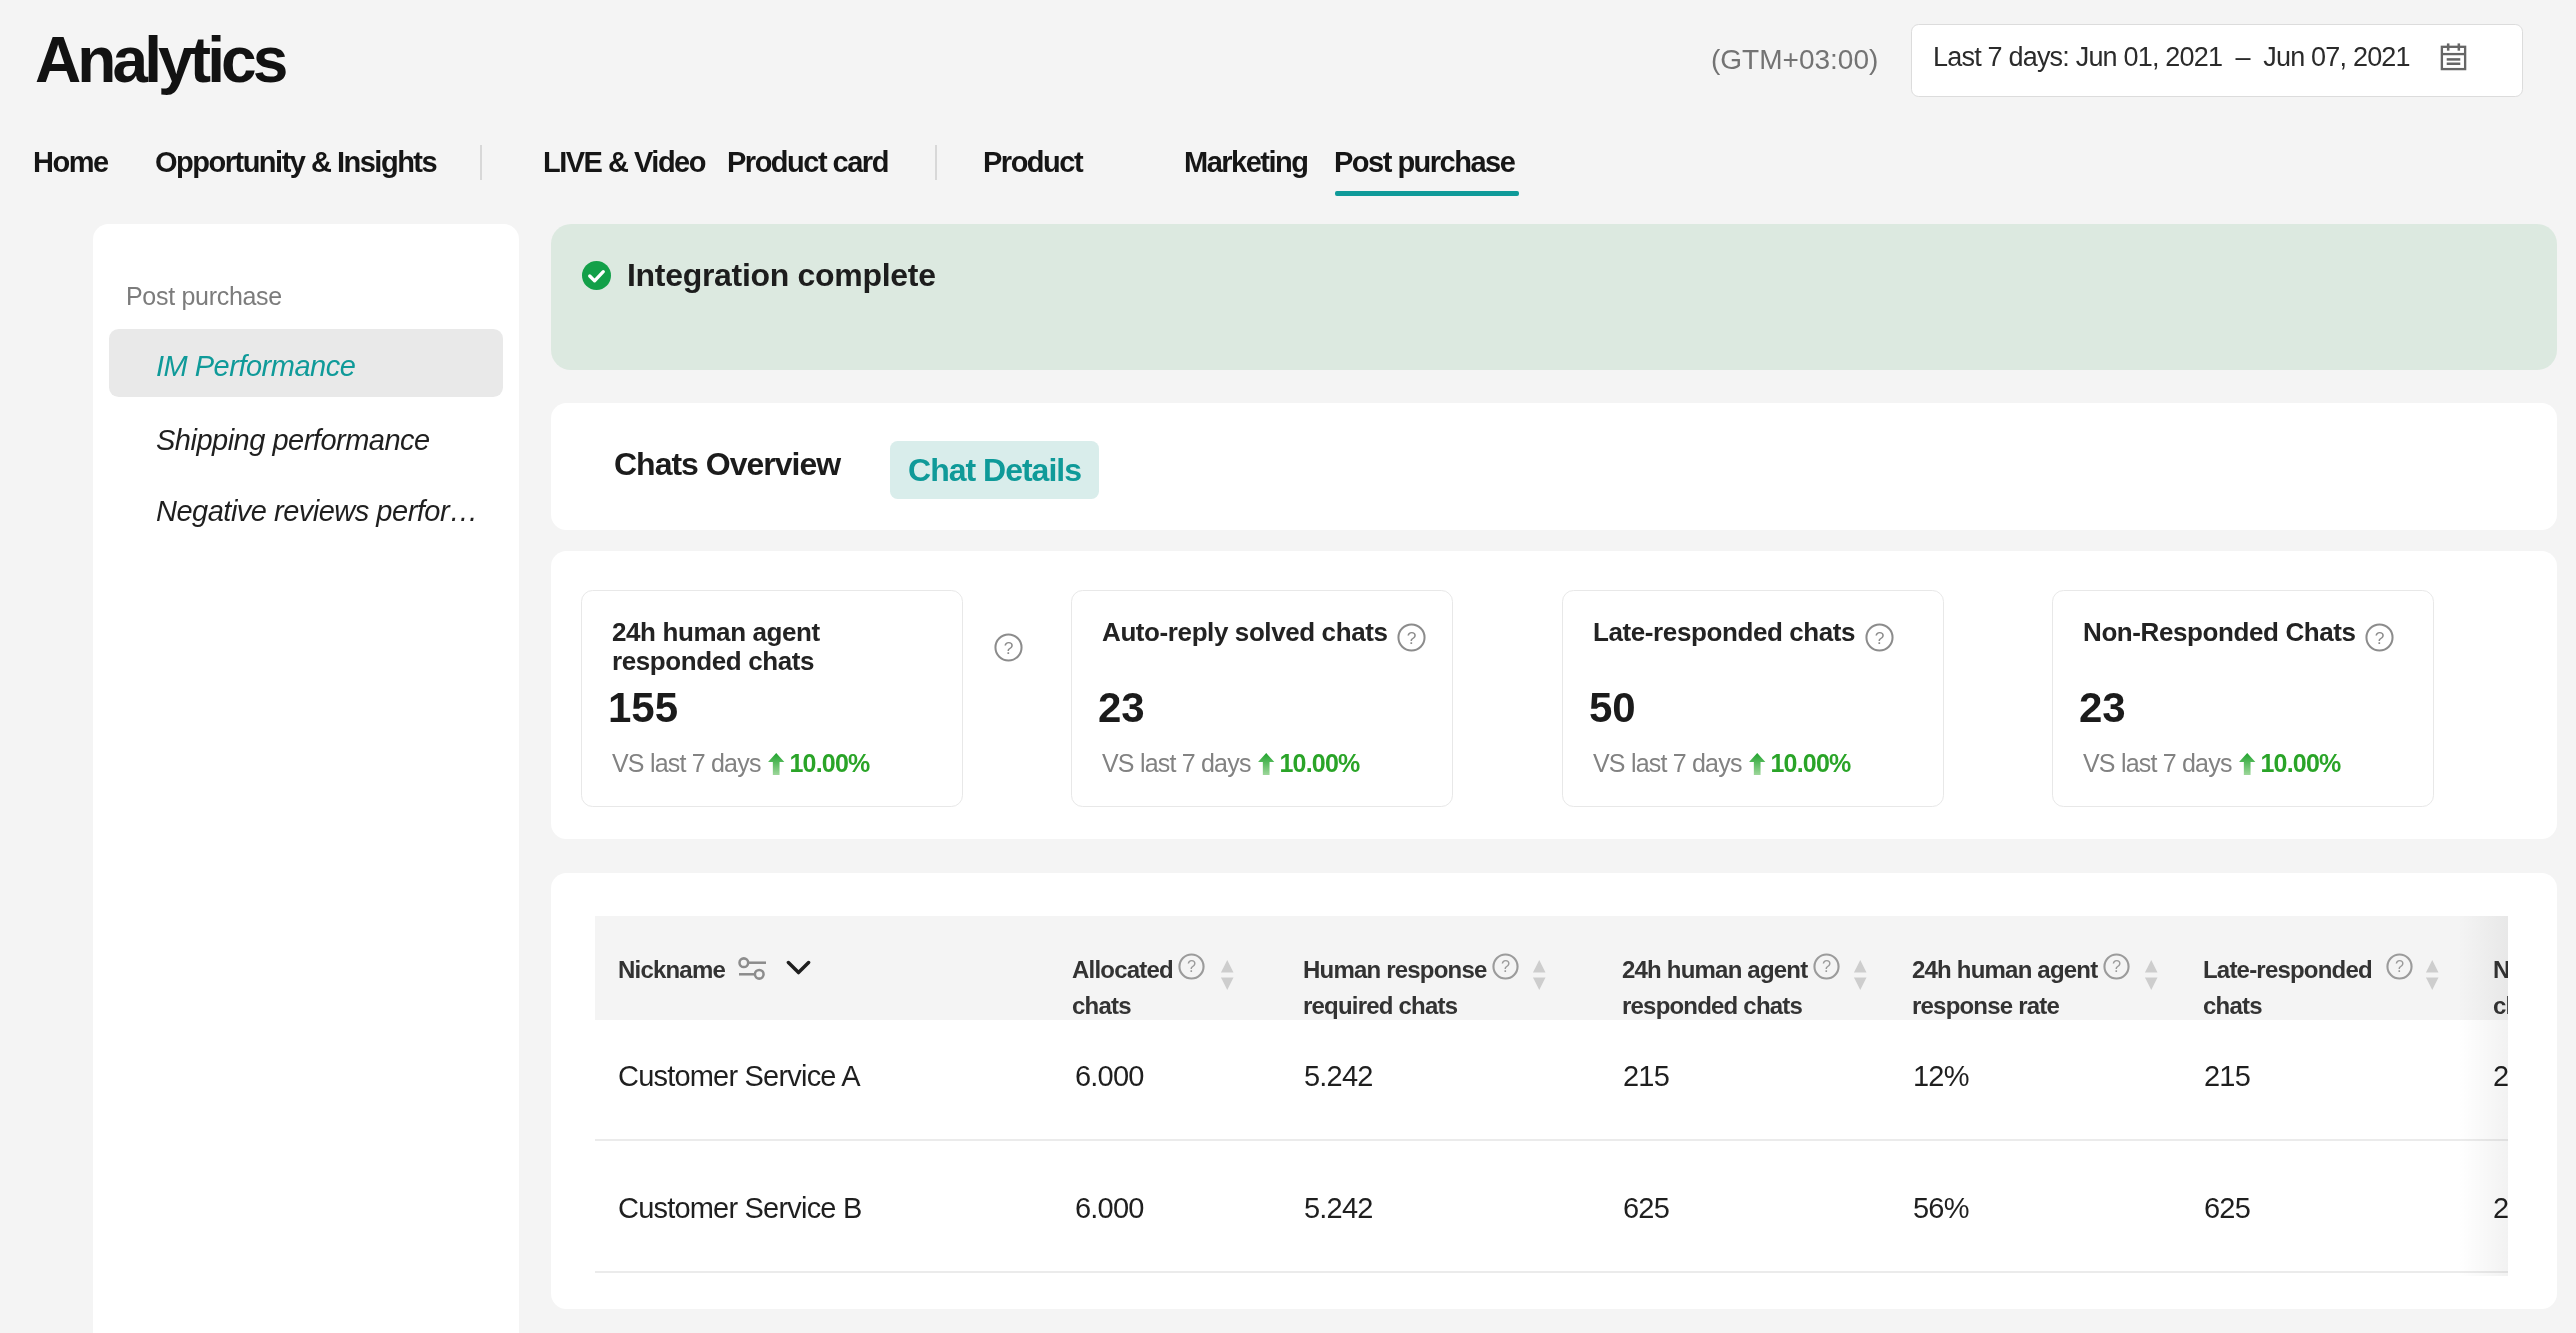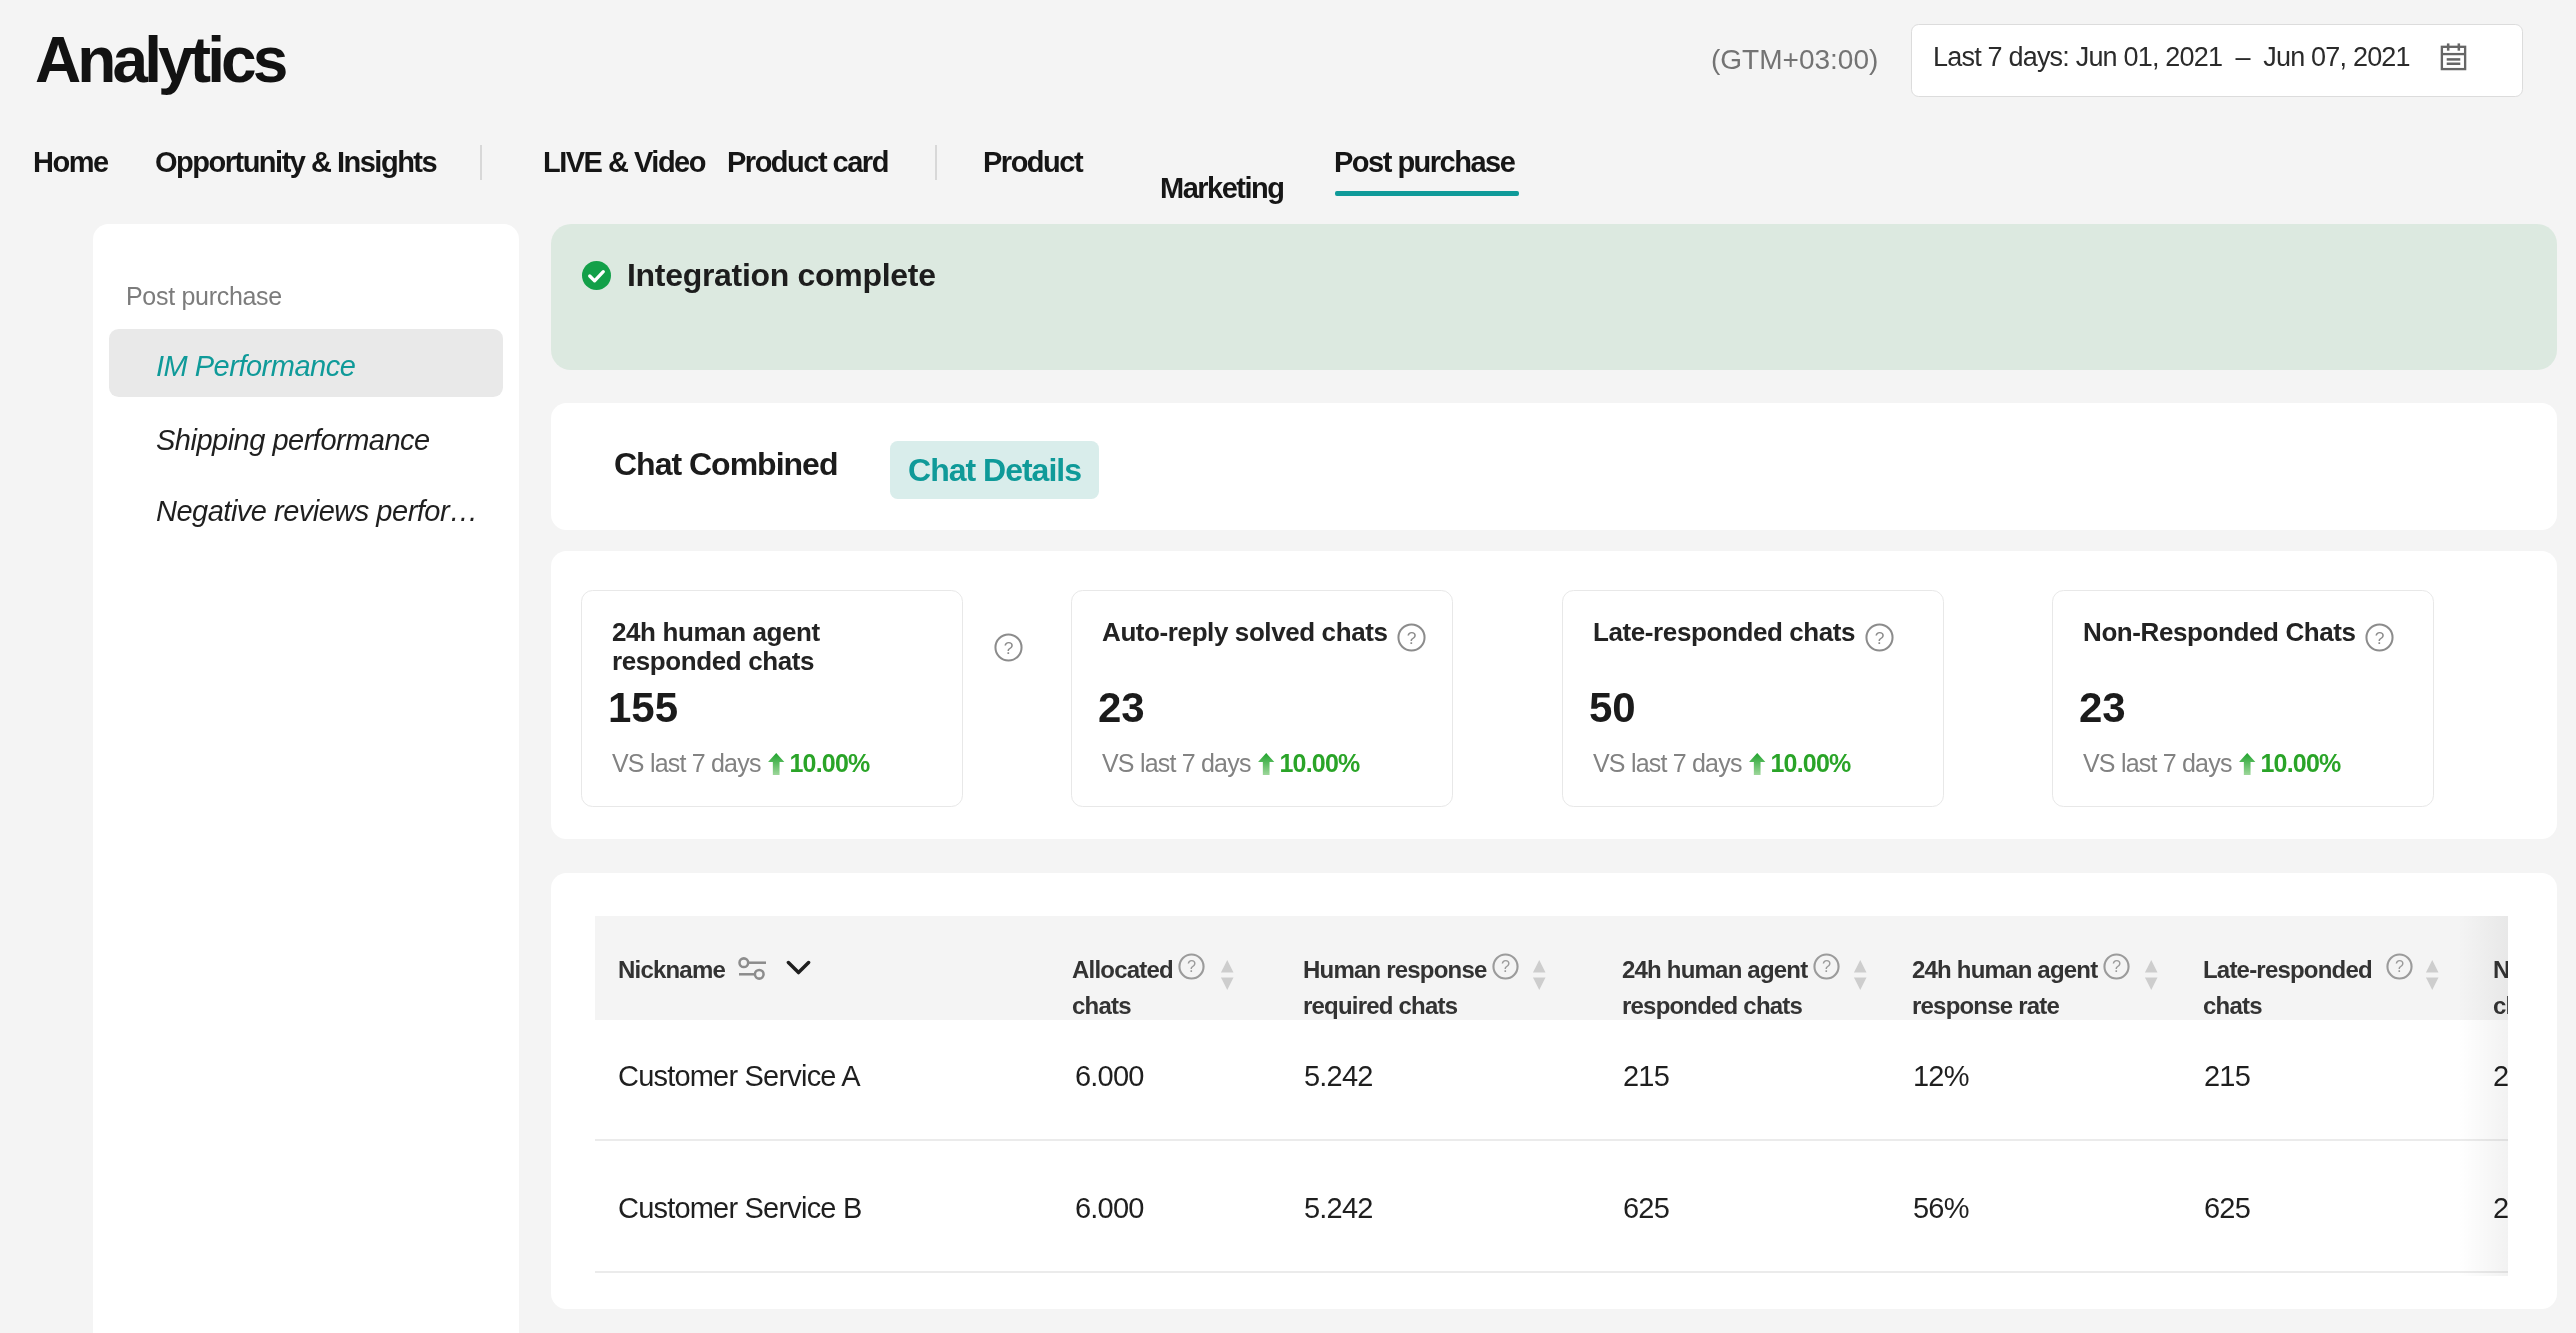--- a/index.html
+++ b/index.html
@@ -86,42 +86,42 @@
     </svg>
   </div>
 
   <div class="abs nav-item" style="left:33px;">Home</div>
   <div class="abs nav-item" style="left:155px;">Opportunity &amp; Insights</div>
   <div class="abs nav-div" style="left:480px;"></div>
   <div class="abs nav-item" style="left:543px;">LIVE &amp; Video</div>
   <div class="abs nav-item" style="left:727px;">Product card</div>
   <div class="abs nav-div" style="left:935px;"></div>
   <div class="abs nav-item" style="left:983px;">Product</div>
-  <div class="abs nav-item" style="left:1160px;margin-top:26px;">Marketing</div>
+  <div class="abs nav-item" style="left:1184px;">Marketing</div>
   <div class="abs nav-item" style="left:1334px;">Post purchase</div>
   <div class="abs nav-underline"></div>
 
   <div class="abs sidebar">
     <div class="sb-label">Post purchase</div>
     <div class="sb-active"></div>
     <div class="sb-item teal" style="top:126px;">IM Performance</div>
     <div class="sb-item" style="top:200px;">Shipping performance</div>
     <div class="sb-item" style="top:271px;">Negative reviews perfor…</div>
   </div>
 
   <div class="abs banner">
     <svg class="check" width="29" height="29" viewBox="0 0 30 30">
       <circle cx="15" cy="15" r="15" fill="#13a049"></circle>
       <polyline points="8,15.5 13,20.5 22,11" fill="none" stroke="#fff" stroke-width="3.4" stroke-linecap="round" stroke-linejoin="round"></polyline>
     </svg>
     <div class="t1">Integration complete</div>
   </div>
 
   <div class="abs tabscard">
-    <div class="tab1">Chat Combined</div>
+    <div class="tab1">Chats Overview</div>
     <div class="pill">Chat Details</div>
   </div>
 
   <div class="abs statscard">
     <div class="stat" style="left:30px;">
       <div class="title t2l">24h human agent responded chats</div>
       <svg class="q" style="left:412px; top:42px;" width="29" height="29" viewBox="0 0 30 30">
         <circle cx="15" cy="15" r="13.5" fill="none" stroke="#8c8c8c" stroke-width="2.1"></circle>
         <text x="15" y="21.5" text-anchor="middle" font-size="18" fill="#8c8c8c" font-family="Liberation Sans">?</text>
       </svg>

